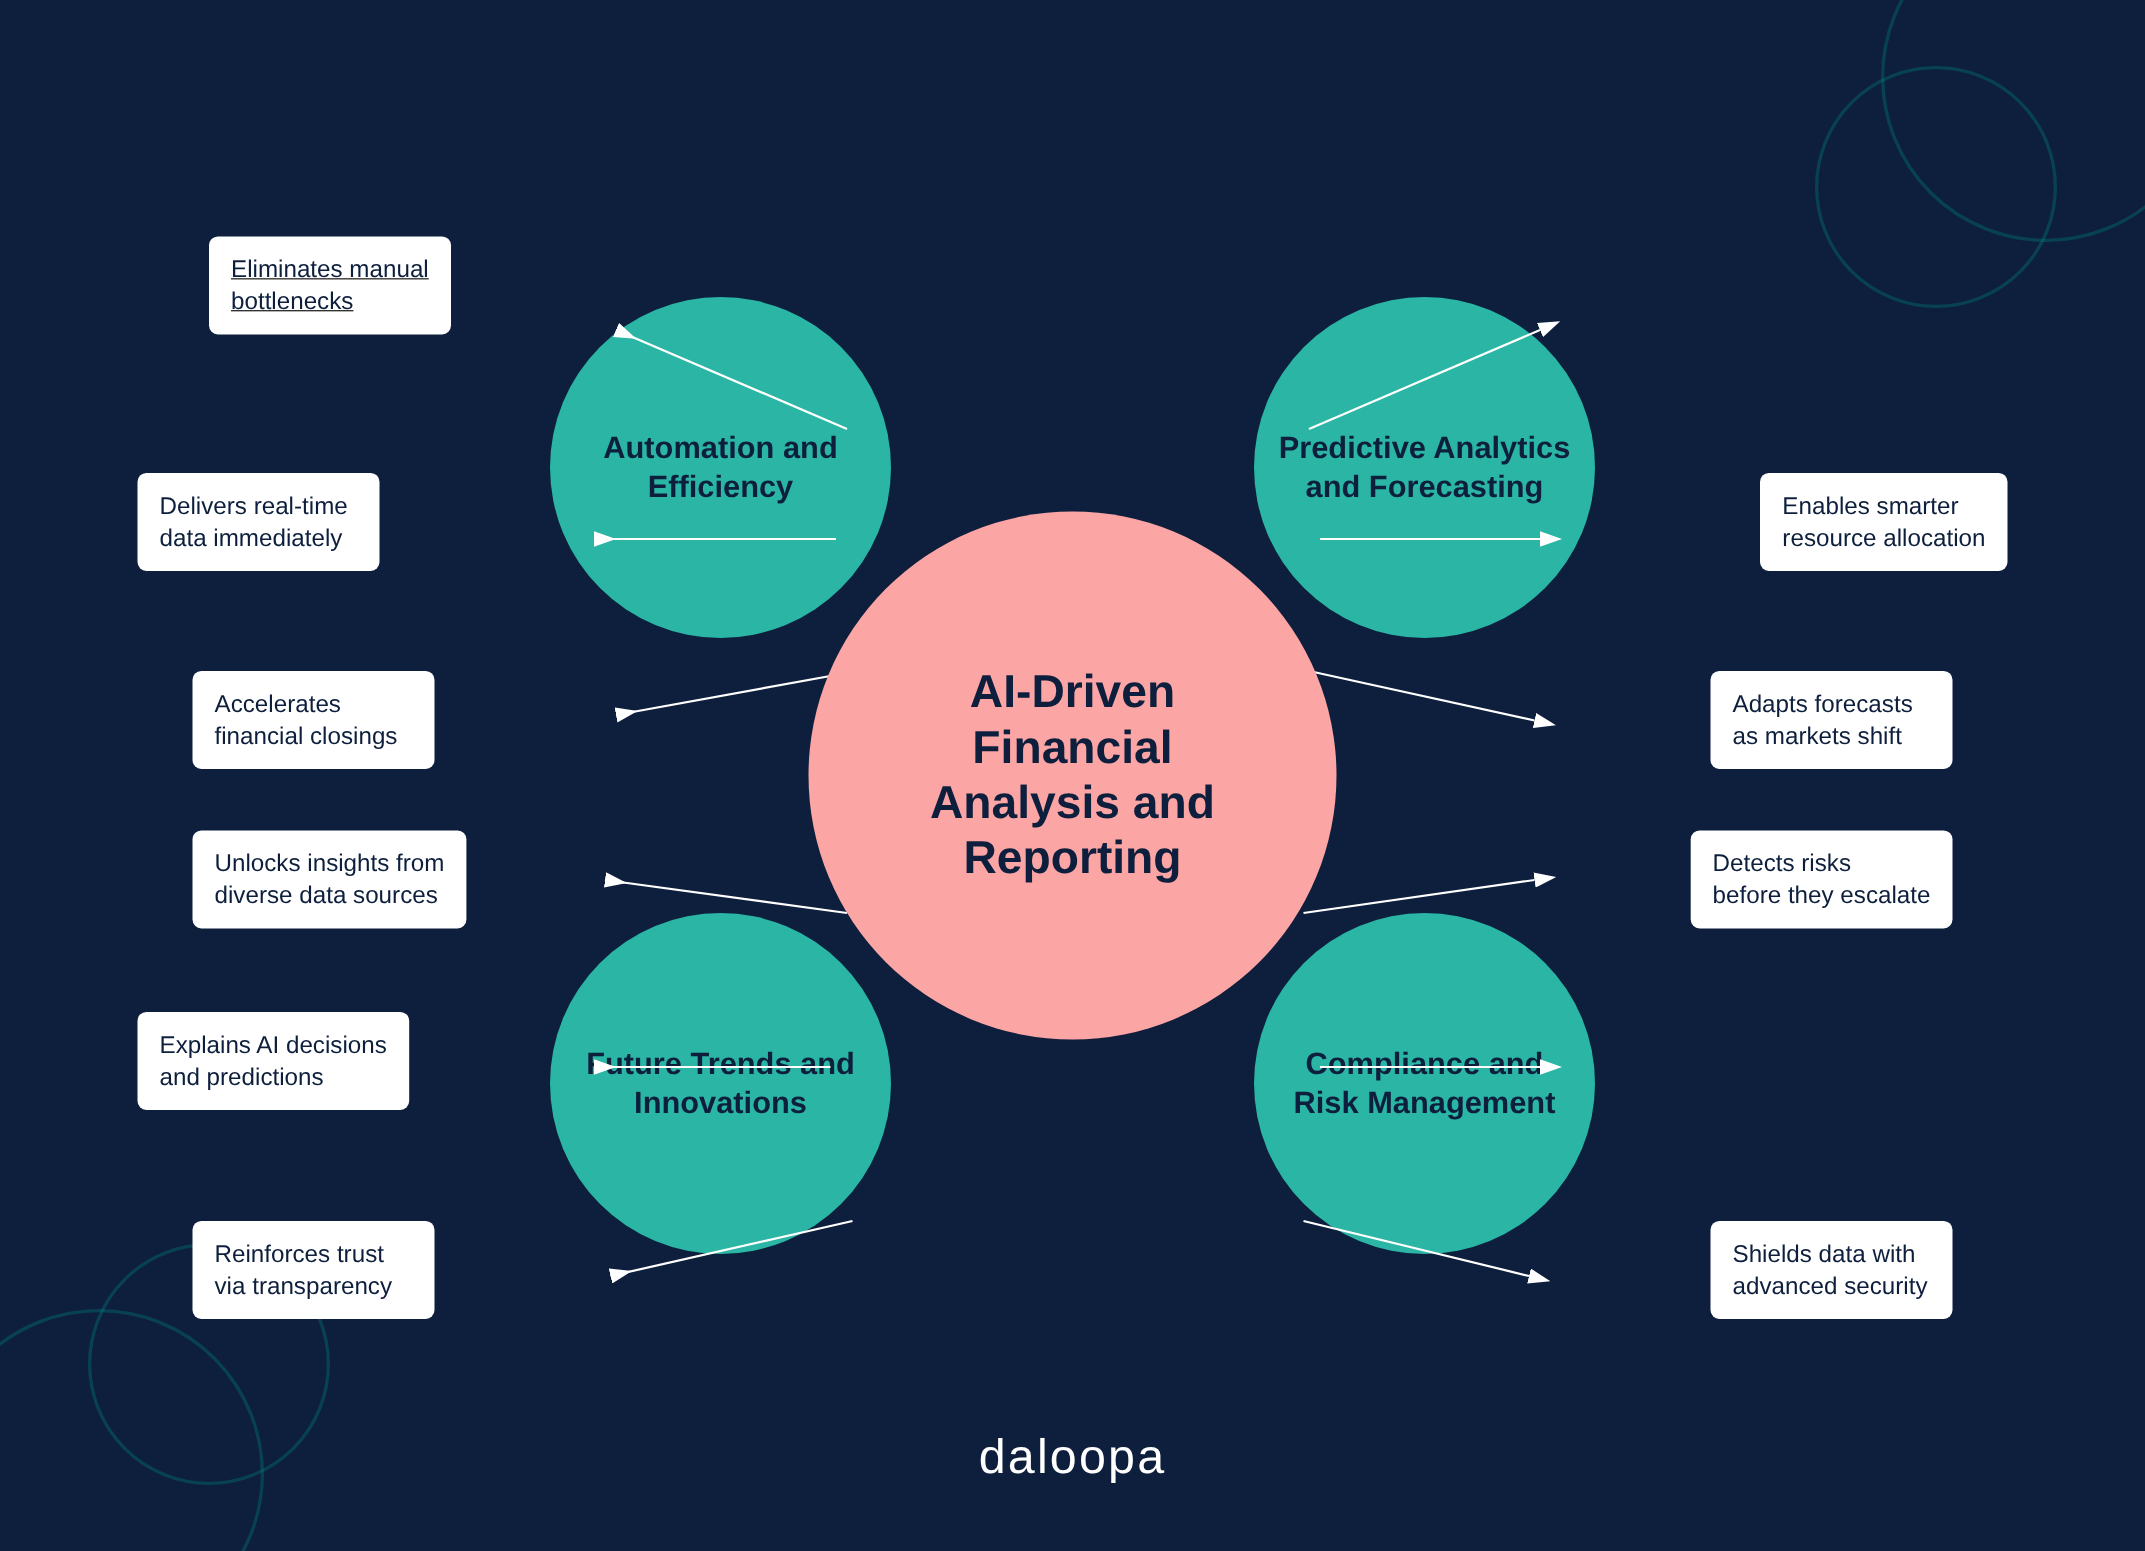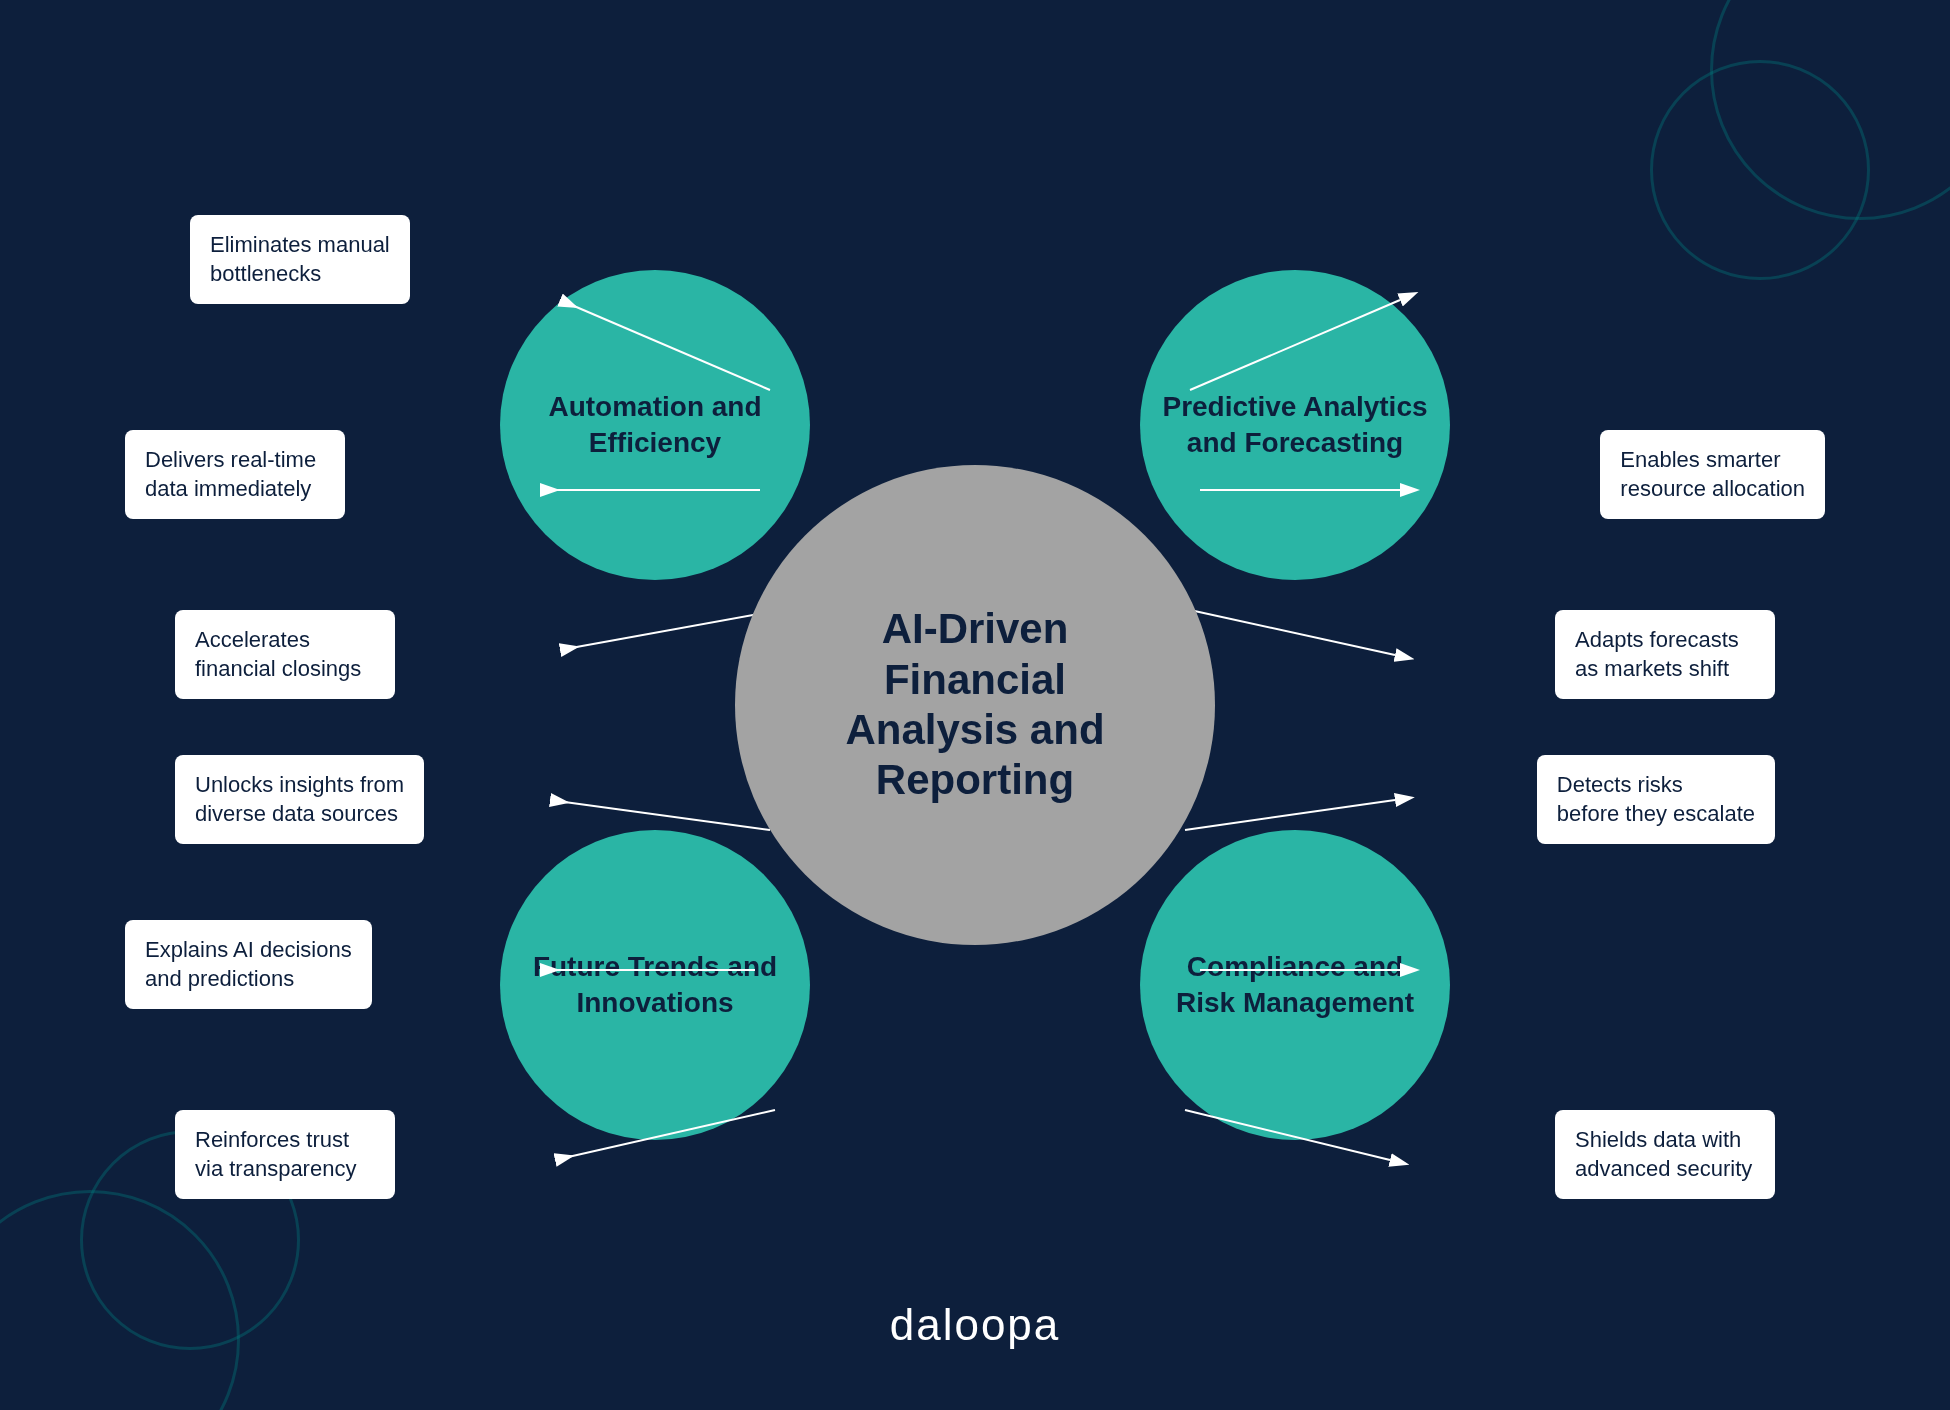--- a/index.html
+++ b/index.html
@@ -57,21 +57,21 @@
       width: 1950px;
       height: 1410px;
     }
 
     
     .center-circle {
       position: absolute;
       width: 480px;
       height: 480px;
       border-radius: 50%;
-      background: #a3a3a3;
+      background: #fca5a5;
       top: 50%;
       left: 50%;
       transform: translate(-50%, -50%);
       display: flex;
       align-items: center;
       justify-content: center;
       text-align: center;
       z-index: 10;
     }
 
@@ -245,21 +245,21 @@
       Future Trends and<br>Innovations
     </div>
   </div>
 
   <div class="satellite-circle satellite-bottom-right">
     <div class="satellite-circle-text">
       Compliance and<br>Risk Management
     </div>
   </div>
 
-  <div class="info-box" style="top: 215px; left: 190px;">
+  <div class="info-box" style="top: 215px; left: 190px; text-decoration: underline;">
     <span class="info-box-text">Eliminates manual<br>bottlenecks</span>
   </div>
 
   <div class="info-box" style="top: 610px; left: 175px;">
     <span class="info-box-text">Accelerates<br>financial closings</span>
   </div>
 
   <div class="info-box" style="top: 430px; left: 125px;">
     <span class="info-box-text">Delivers real-time<br>data immediately</span>
   </div>

